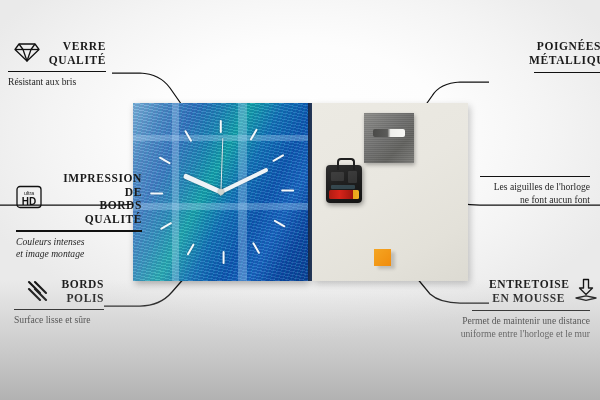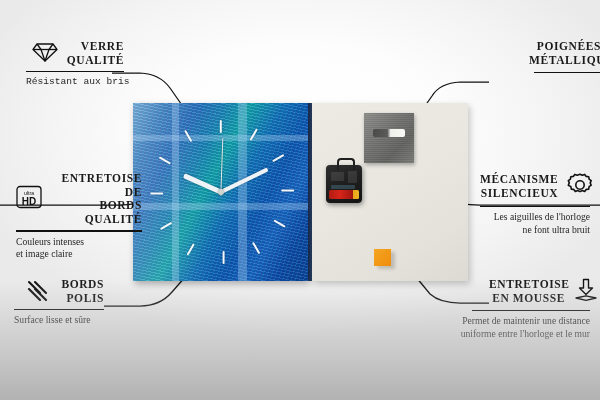--- a/index.html
+++ b/index.html
@@ -262,58 +262,58 @@
         <div class="mech-loop"></div>
         <div class="mech-detail md1"></div>
         <div class="mech-detail md2"></div>
         <div class="mech-detail md3"></div>
         <div class="mech-battery"></div>
       </div>
       <div class="foam-spacer"></div>
     </div>
   </div>
 
-  <div class="callout left" style="left:26px; top:40px; width:98px;">
+  <div class="callout left" style="left:8px; top:40px; width:98px;">
     <div class="title-row">
       <span class="ico">
         <svg width="26" height="22" viewBox="0 0 26 22" fill="none" stroke="#111" stroke-width="1.3" stroke-linejoin="round">
           <path d="M5 3 L21 3 L25 8.5 L13 20 L1 8.5 Z"></path>
           <path d="M1 8.5 L25 8.5"></path>
           <path d="M5 3 L9 8.5 L13 20 L17 8.5 L21 3"></path>
         </svg>
       </span>
       <div class="titles">
         <div>VERRE</div>
         <div>QUALITÉ</div>
       </div>
     </div>
     <div class="rule"></div>
-    <div class="subtitle" style="width:118px;font-family:Liberation Mono, monospace;">
+    <div class="subtitle" style="width:118px;">
       <div>Résistant aux bris</div>
     </div>
   </div>
 
   <div class="callout left" style="left:16px; top:172px; width:126px;">
     <div class="title-row">
       <span class="ico">
         <svg width="26" height="24" viewBox="0 0 26 24">
           <rect x="1" y="1.5" width="24" height="21" rx="3" fill="none" stroke="#111" stroke-width="1.3"></rect>
           <text x="13" y="10" font-family="'Liberation Sans', sans-serif" font-size="5.2" fill="#111" text-anchor="middle">ultra</text>
           <text x="13" y="19.5" font-family="'Liberation Sans', sans-serif" font-size="10" font-weight="bold" fill="#111" text-anchor="middle">HD</text>
         </svg>
       </span>
       <div class="titles">
-        <div>ENTRETOISE DE</div>
+        <div>IMPRESSION DE</div>
         <div>BORDS QUALITÉ</div>
       </div>
     </div>
     <div class="rule"></div>
-    <div class="subtitle" style="width:126px;">
+    <div class="subtitle" style="width:126px;font-style:italic;">
       <div>Couleurs intenses</div>
-      <div>et image claire</div>
+      <div>et image montage</div>
     </div>
   </div>
 
   <div class="callout left" style="left:14px; top:278px; width:90px;">
     <div class="title-row">
       <span class="ico">
         <svg width="26" height="22" viewBox="0 0 26 22" stroke="#111" stroke-width="2.1" stroke-linecap="round">
           <path d="M3 3 L14 14"></path>
           <path d="M3 10 L14 21"></path>
           <path d="M9 3 L20 14"></path>
@@ -347,36 +347,24 @@
           <circle cx="19" cy="10.5" r="2"></circle>
         </svg>
       </span>
     </div>
     <div class="rule"></div>
     <div class="subtitle" style="width:104px; margin-left:-4px;">
     </div>
   </div>
 
   <div class="callout right" style="left:480px; top:172px; width:110px;">
-    <div class="title-row">
-      <div class="titles" style="text-align:right; width:82px;">
-        <div>MÉCANISME</div>
-        <div>SILENCIEUX</div>
-      </div>
-      <span class="ico">
-        <svg width="26" height="26" viewBox="0 0 26 26" fill="none" stroke="#111" stroke-width="1.6" stroke-linejoin="round">
-          <path d="M13 2.2 l2.3 1.1 2.4-.9 1.5 2 2.5.3 .4 2.5 2.1 1.4-1 2.3 1 2.3-2.1 1.4-.4 2.5-2.5.3-1.5 2-2.4-.9-2.3 1.1-2.3-1.1-2.4.9-1.5-2-2.5-.3-.4-2.5L1.3 13.2l1-2.3-1-2.3 2.1-1.4.4-2.5 2.5-.3 1.5-2 2.4.9z"></path>
-          <circle cx="13" cy="13" r="4.2"></circle>
-        </svg>
-      </span>
-    </div>
     <div class="rule"></div>
     <div class="subtitle" style="width:116px; margin-left:-6px;">
       <div>Les aiguilles de l'horloge</div>
-      <div>ne font ultra bruit</div>
+      <div>ne font aucun font</div>
     </div>
   </div>
 
   <div class="callout right" style="left:472px; top:278px; width:118px;">
     <div class="title-row" style="margin-left:17px;">
       <div class="titles" style="text-align:right; width:76px;">
         <div>ENTRETOISE</div>
         <div>EN MOUSSE</div>
       </div>
       <span class="ico">

